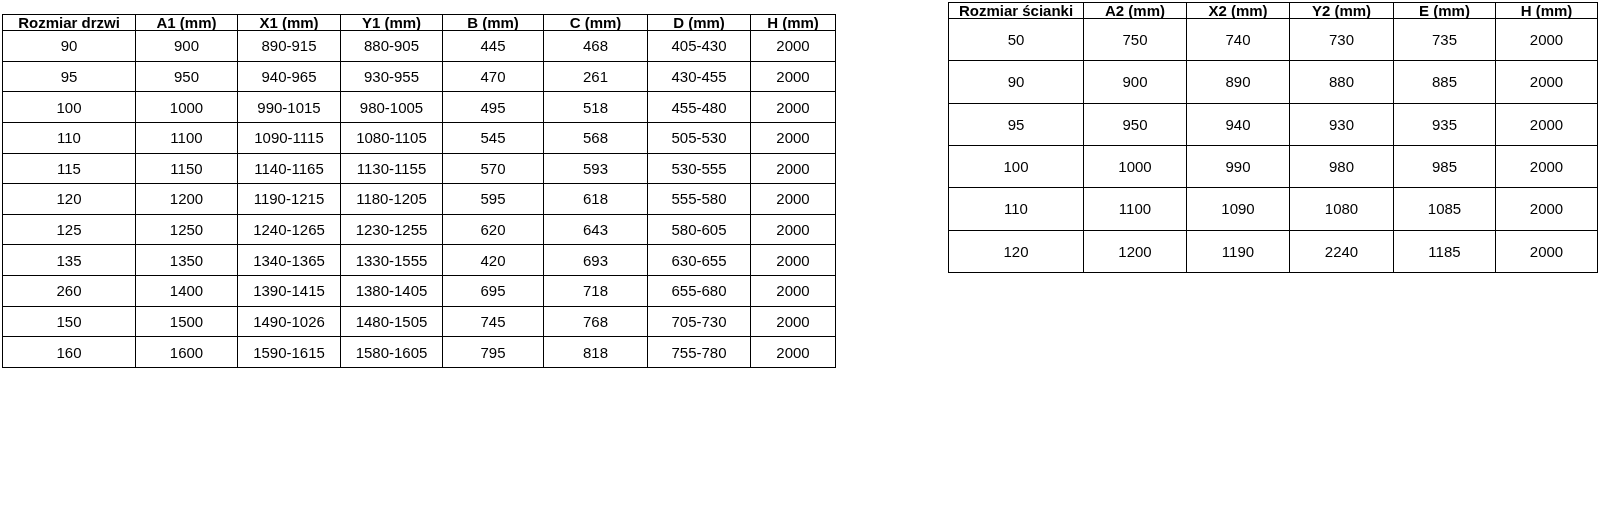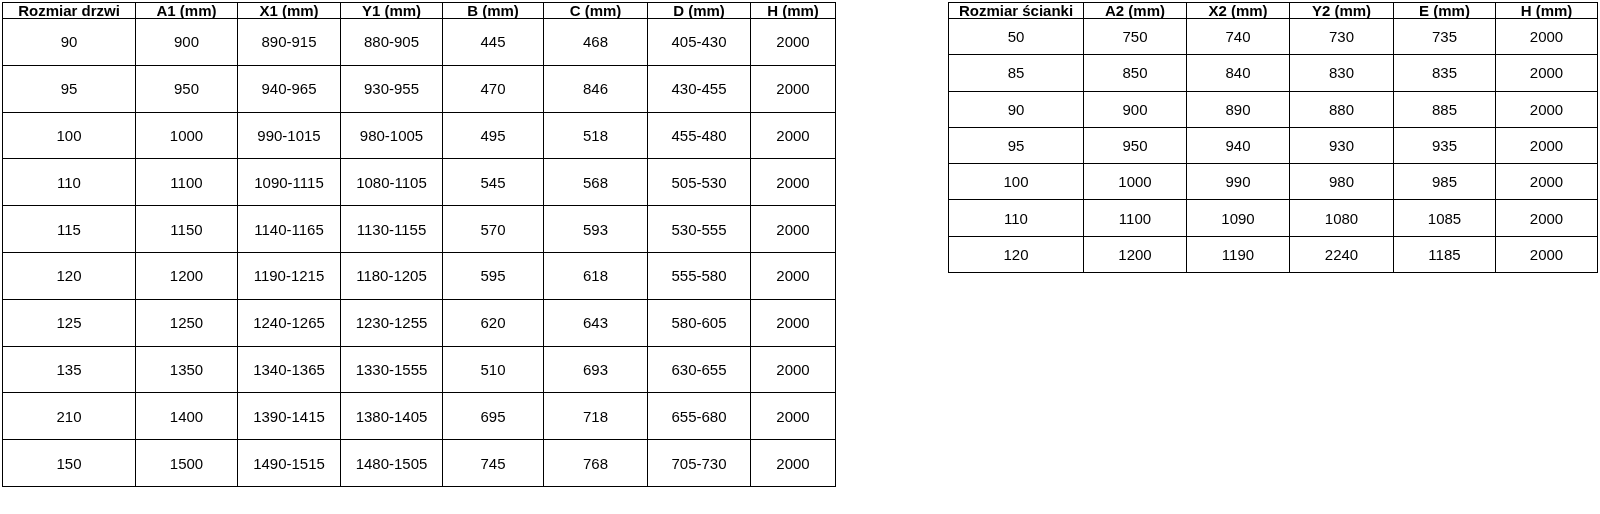--- a/index.html
+++ b/index.html
@@ -34,23 +34,23 @@
     line-height: 1;
     padding: 0;
     overflow: hidden;
     white-space: nowrap;
   }
   table.tbl th {
     font-weight: bold;
   }
   .tbl-door {
     left: 2px;
-    top: 2px;
+    top: 14px;
     width: 833px;
-    height: 485px;
+    height: 354px;
   }
   .tbl-wall {
     left: 948px;
     top: 2px;
     width: 649px;
     height: 271px;
     border-radius: 23px;
   }
 </style>
 </head>
@@ -91,21 +91,21 @@
           <td>468</td>
           <td>405-430</td>
           <td>2000</td>
         </tr>
         <tr>
           <td>95</td>
           <td>950</td>
           <td>940-965</td>
           <td>930-955</td>
           <td>470</td>
-          <td>846</td>
+          <td>261</td>
           <td>430-455</td>
           <td>2000</td>
         </tr>
         <tr>
           <td>100</td>
           <td>1000</td>
           <td>990-1015</td>
           <td>980-1005</td>
           <td>495</td>
           <td>518</td>
@@ -150,43 +150,53 @@
           <td>620</td>
           <td>643</td>
           <td>580-605</td>
           <td>2000</td>
         </tr>
         <tr>
           <td>135</td>
           <td>1350</td>
           <td>1340-1365</td>
           <td>1330-1555</td>
-          <td>510</td>
+          <td>420</td>
           <td>693</td>
           <td>630-655</td>
           <td>2000</td>
         </tr>
         <tr>
-          <td>210</td>
+          <td>260</td>
           <td>1400</td>
           <td>1390-1415</td>
           <td>1380-1405</td>
           <td>695</td>
           <td>718</td>
           <td>655-680</td>
           <td>2000</td>
         </tr>
         <tr>
           <td>150</td>
           <td>1500</td>
-          <td>1490-1515</td>
+          <td>1490-1026</td>
           <td>1480-1505</td>
           <td>745</td>
           <td>768</td>
           <td>705-730</td>
+          <td>2000</td>
+        </tr>
+        <tr>
+          <td>160</td>
+          <td>1600</td>
+          <td>1590-1615</td>
+          <td>1580-1605</td>
+          <td>795</td>
+          <td>818</td>
+          <td>755-780</td>
           <td>2000</td>
         </tr>
       </tbody>
     </table>
 
   <table class="tbl tbl-wall">
     <colgroup>
       <col style="width:135px">
       <col style="width:103px">
       <col style="width:103px">
@@ -207,28 +217,20 @@
       <tbody>
         <tr>
           <td>50</td>
           <td>750</td>
           <td>740</td>
           <td>730</td>
           <td>735</td>
           <td>2000</td>
         </tr>
         <tr>
-          <td>85</td>
-          <td>850</td>
-          <td>840</td>
-          <td>830</td>
-          <td>835</td>
-          <td>2000</td>
-        </tr>
-        <tr>
           <td>90</td>
           <td>900</td>
           <td>890</td>
           <td>880</td>
           <td>885</td>
           <td>2000</td>
         </tr>
         <tr>
           <td>95</td>
           <td>950</td>

